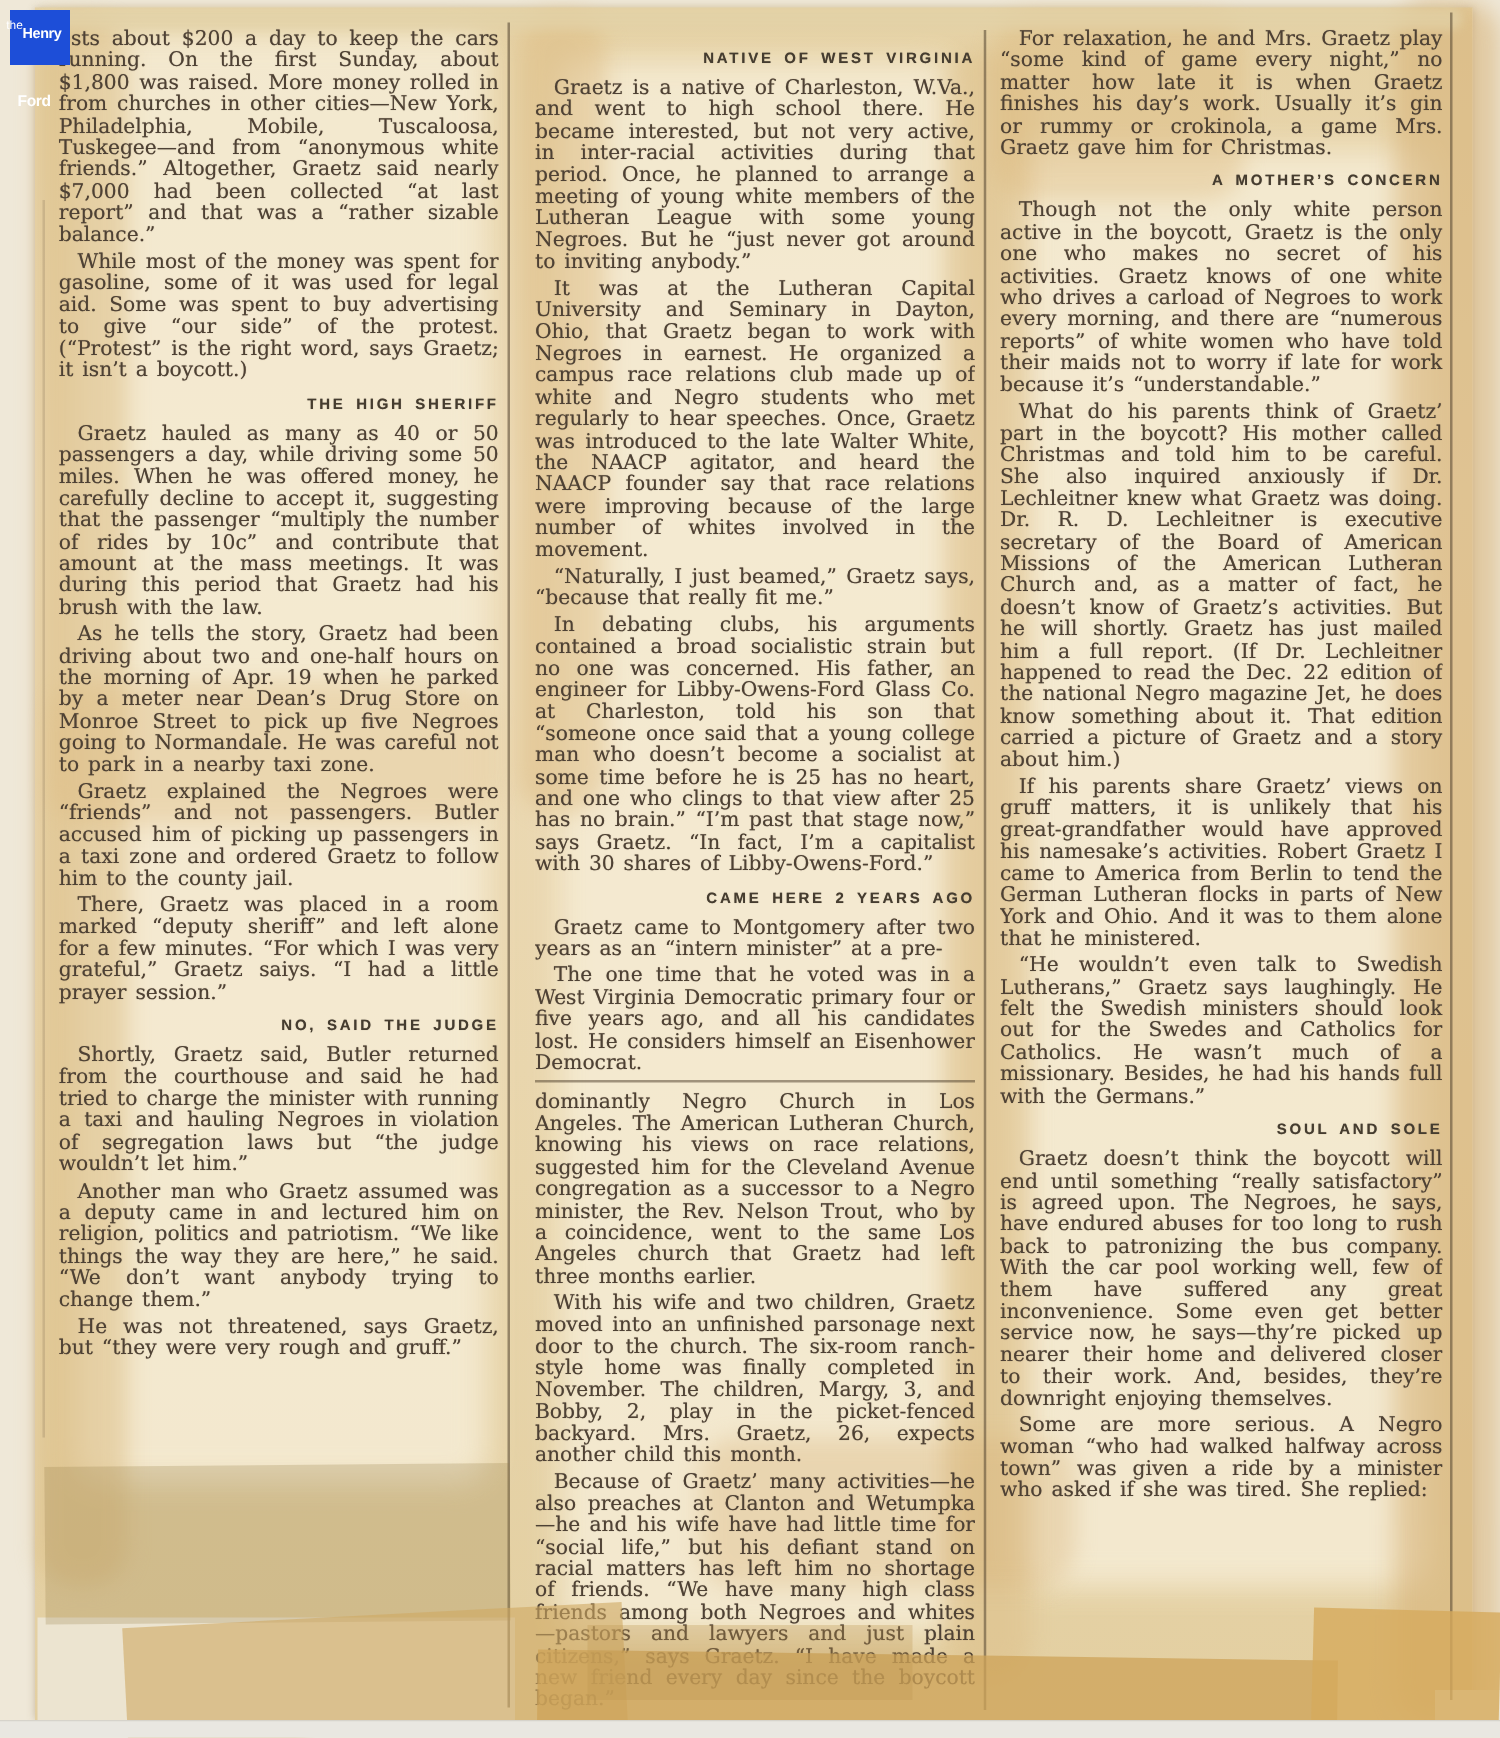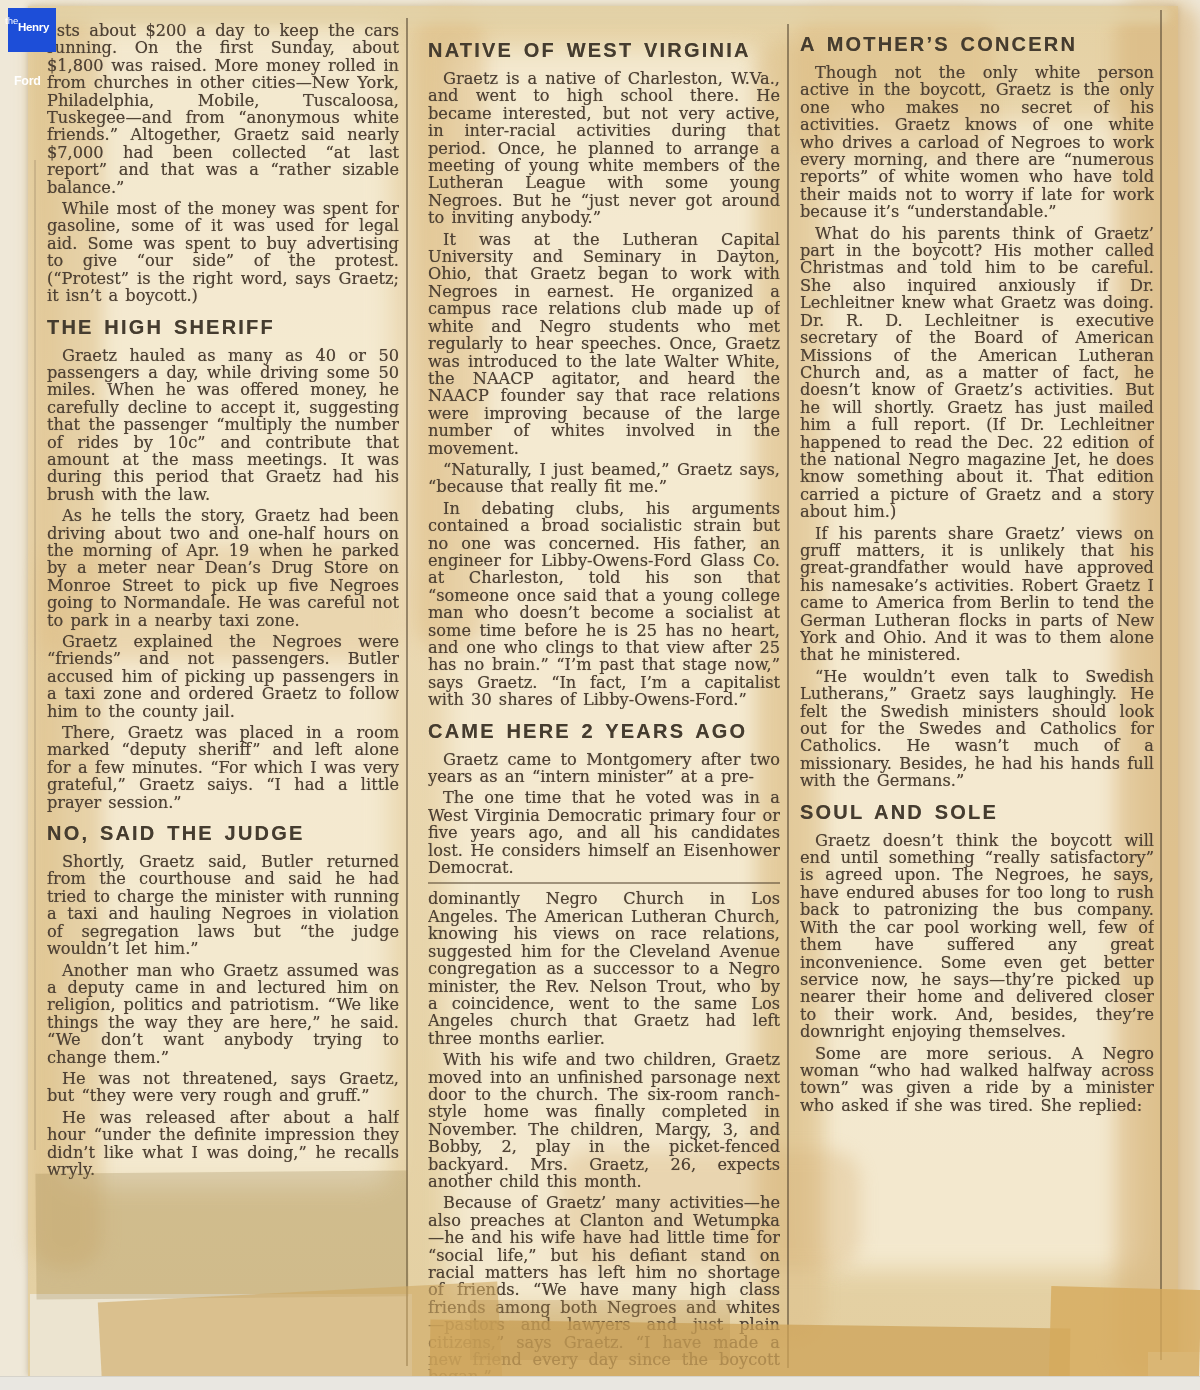--- a/index.html
+++ b/index.html
@@ -47,22 +47,22 @@
   .col2{left:428px;top:28px;width:352px;height:1356px;}
   .col3{left:800px;top:22px;width:354px;height:1360px;}
 
   .para{
     margin:0 0 4px 0;text-align:justify;text-indent:15px;
     font-size:16.2px;line-height:17.4px;color:#4e4134;word-spacing:2px;
     text-shadow:0 0 .7px rgba(80,66,52,.6);
   }
   .noindent{text-indent:0;}
   .heading{
-    text-align:left;font-family:"Liberation Sans", sans-serif;font-weight:bold;
-    font-size:20px;letter-spacing:2.2px;word-spacing:3px;color:#453c2f;
+    text-align:right;font-family:"Liberation Sans", sans-serif;font-weight:bold;
+    font-size:12px;letter-spacing:2.2px;word-spacing:3px;color:#453c2f;
     margin:11px 0 8px 0;text-shadow:0 0 .6px rgba(70,60,47,.6);
   }
   .cutline{height:2px;background:rgba(75,60,40,.5);margin:6px -6px;}
 
   
   .tape{position:absolute;z-index:4;}
   .t1{left:36px;top:1172px;width:372px;height:126px;background:rgba(150,126,72,.26);transform:rotate(-.5deg);}
   .t2{left:100px;top:1292px;width:400px;height:95px;background:rgba(206,168,98,.6);transform:rotate(-3deg);}
   .t3{left:430px;top:1324px;width:640px;height:58px;background:rgba(205,163,88,.75);transform:rotate(.8deg);}
   .t4{left:1050px;top:1288px;width:150px;height:96px;background:rgba(214,170,92,.8);transform:rotate(1.5deg);}
@@ -115,37 +115,37 @@
       <p class="para">While most of the money was spent for gasoline, some of it was used for legal aid. Some was spent to buy advertising to give “our side” of the protest. (“Protest” is the right word, says Graetz; it isn’t a boycott.)</p>
       <div class="heading">THE HIGH SHERIFF</div>
       <p class="para">Graetz hauled as many as 40 or 50 passengers a day, while driving some 50 miles. When he was offered money, he carefully decline to accept it, suggesting that the passenger “multiply the number of rides by 10c” and contribute that amount at the mass meetings. It was during this period that Graetz had his brush with the law.</p>
       <p class="para">As he tells the story, Graetz had been driving about two and one-half hours on the morning of Apr. 19 when he parked by a meter near Dean’s Drug Store on Monroe Street to pick up five Negroes going to Normandale. He was careful not to park in a nearby taxi zone.</p>
       <p class="para">Graetz explained the Negroes were “friends” and not passengers. Butler accused him of picking up passengers in a taxi zone and ordered Graetz to follow him to the county jail.</p>
       <p class="para">There, Graetz was placed in a room marked “deputy sheriff” and left alone for a few minutes. “For which I was very grateful,” Graetz saiys. “I had a little prayer session.”</p>
       <div class="heading">NO, SAID THE JUDGE</div>
       <p class="para">Shortly, Graetz said, Butler returned from the courthouse and said he had tried to charge the minister with running a taxi and hauling Negroes in violation of segregation laws but “the judge wouldn’t let him.”</p>
       <p class="para">Another man who Graetz assumed was a deputy came in and lectured him on religion, politics and patriotism. “We like things the way they are here,” he said. “We don’t want anybody trying to change them.”</p>
       <p class="para">He was not threatened, says Graetz, but “they were very rough and gruff.”</p>
-      <p class="para">He was released after about a half hour “under the definite impression they didn’t like what I was doing,” he recalls wryly.</p>
     </div>
   <div class="col col2">
       <div class="heading">NATIVE OF WEST VIRGINIA</div>
       <p class="para">Graetz is a native of Charleston, W.Va., and went to high school there. He became interested, but not very active, in inter-racial activities during that period. Once, he planned to arrange a meeting of young white members of the Lutheran League with some young Negroes. But he “just never got around to inviting anybody.”</p>
       <p class="para">It was at the Lutheran Capital University and Seminary in Dayton, Ohio, that Graetz began to work with Negroes in earnest. He organized a campus race relations club made up of white and Negro students who met regularly to hear speeches. Once, Graetz was introduced to the late Walter White, the NAACP agitator, and heard the NAACP founder say that race relations were improving because of the large number of whites involved in the movement.</p>
       <p class="para">“Naturally, I just beamed,” Graetz says, “because that really fit me.”</p>
       <p class="para">In debating clubs, his arguments contained a broad socialistic strain but no one was concerned. His father, an engineer for Libby-Owens-Ford Glass Co. at Charleston, told his son that “someone once said that a young college man who doesn’t become a socialist at some time before he is 25 has no heart, and one who clings to that view after 25 has no brain.” “I’m past that stage now,” says Graetz. “In fact, I’m a capitalist with 30 shares of Libby-Owens-Ford.”</p>
       <div class="heading">CAME HERE 2 YEARS AGO</div>
       <p class="para">Graetz came to Montgomery after two years as an “intern minister” at a pre-</p>
       <p class="para">The one time that he voted was in a West Virginia Democratic primary four or five years ago, and all his candidates lost. He considers himself an Eisenhower Democrat.</p>
       <div class="cutline"></div>
       <p class="para noindent">dominantly Negro Church in Los Angeles. The American Lutheran Church, knowing his views on race relations, suggested him for the Cleveland Avenue congregation as a successor to a Negro minister, the Rev. Nelson Trout, who by a coincidence, went to the same Los Angeles church that Graetz had left three months earlier.</p>
       <p class="para">With his wife and two children, Graetz moved into an unfinished parsonage next door to the church. The six-room ranch-style home was finally completed in November. The children, Margy, 3, and Bobby, 2, play in the picket-fenced backyard. Mrs. Graetz, 26, expects another child this month.</p>
       <p class="para">Because of Graetz’ many activities—he also preaches at Clanton and Wetumpka—he and his wife have had little time for “social life,” but his defiant stand on racial matters has left him no shortage of friends. “We have many high class friends among both Negroes and whites—pastors and lawyers and just plain citizens,” says Graetz. “I have made a new friend every day since the boycott began.”</p>
     </div>
   <div class="col col3">
+      <p class="para">For relaxation, he and Mrs. Graetz play “some kind of game every night,” no matter how late it is when Graetz finishes his day’s work. Usually it’s gin or rummy or crokinola, a game Mrs. Graetz gave him for Christmas.</p>
       <div class="heading">A MOTHER’S CONCERN</div>
       <p class="para">Though not the only white person active in the boycott, Graetz is the only one who makes no secret of his activities. Graetz knows of one white who drives a carload of Negroes to work every morning, and there are “numerous reports” of white women who have told their maids not to worry if late for work because it’s “understandable.”</p>
       <p class="para">What do his parents think of Graetz’ part in the boycott? His mother called Christmas and told him to be careful. She also inquired anxiously if Dr. Lechleitner knew what Graetz was doing. Dr. R. D. Lechleitner is executive secretary of the Board of American Missions of the American Lutheran Church and, as a matter of fact, he doesn’t know of Graetz’s activities. But he will shortly. Graetz has just mailed him a full report. (If Dr. Lechleitner happened to read the Dec. 22 edition of the national Negro magazine Jet, he does know something about it. That edition carried a picture of Graetz and a story about him.)</p>
       <p class="para">If his parents share Graetz’ views on gruff matters, it is unlikely that his great-grandfather would have approved his namesake’s activities. Robert Graetz I came to America from Berlin to tend the German Lutheran flocks in parts of New York and Ohio. And it was to them alone that he ministered.</p>
       <p class="para">“He wouldn’t even talk to Swedish Lutherans,” Graetz says laughingly. He felt the Swedish ministers should look out for the Swedes and Catholics for Catholics. He wasn’t much of a missionary. Besides, he had his hands full with the Germans.”</p>
       <div class="heading">SOUL AND SOLE</div>
       <p class="para">Graetz doesn’t think the boycott will end until something “really satisfactory” is agreed upon. The Negroes, he says, have endured abuses for too long to rush back to patronizing the bus company. With the car pool working well, few of them have suffered any great inconvenience. Some even get better service now, he says—thy’re picked up nearer their home and delivered closer to their work. And, besides, they’re downright enjoying themselves.</p>
       <p class="para">Some are more serious. A Negro woman “who had walked halfway across town” was given a ride by a minister who asked if she was tired. She replied:</p>
     </div>
 

